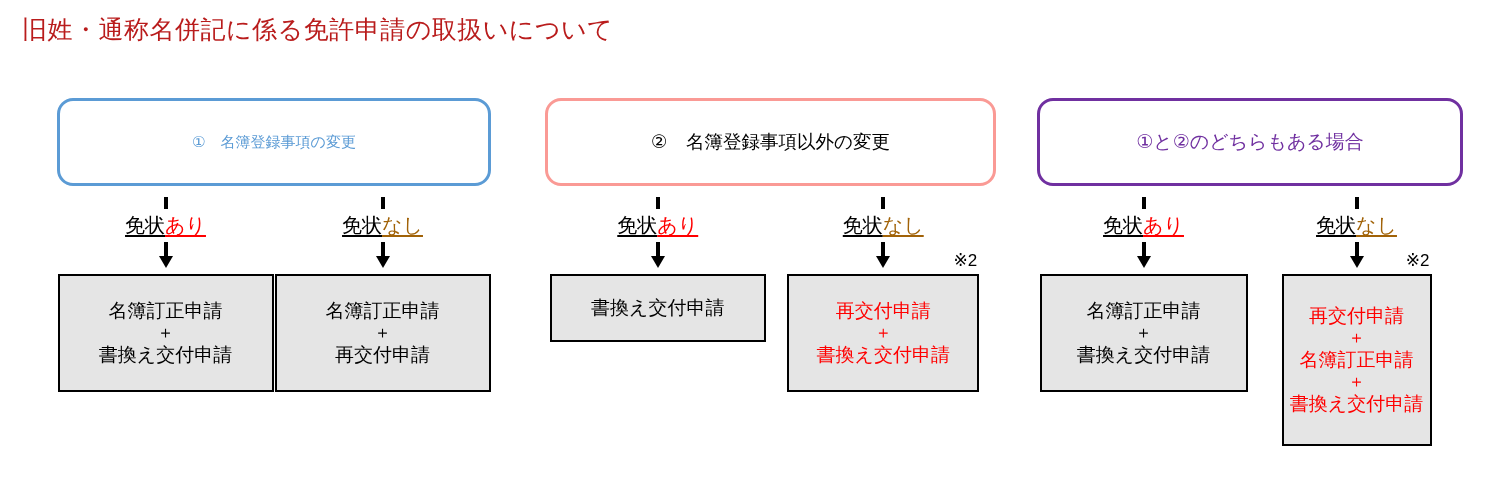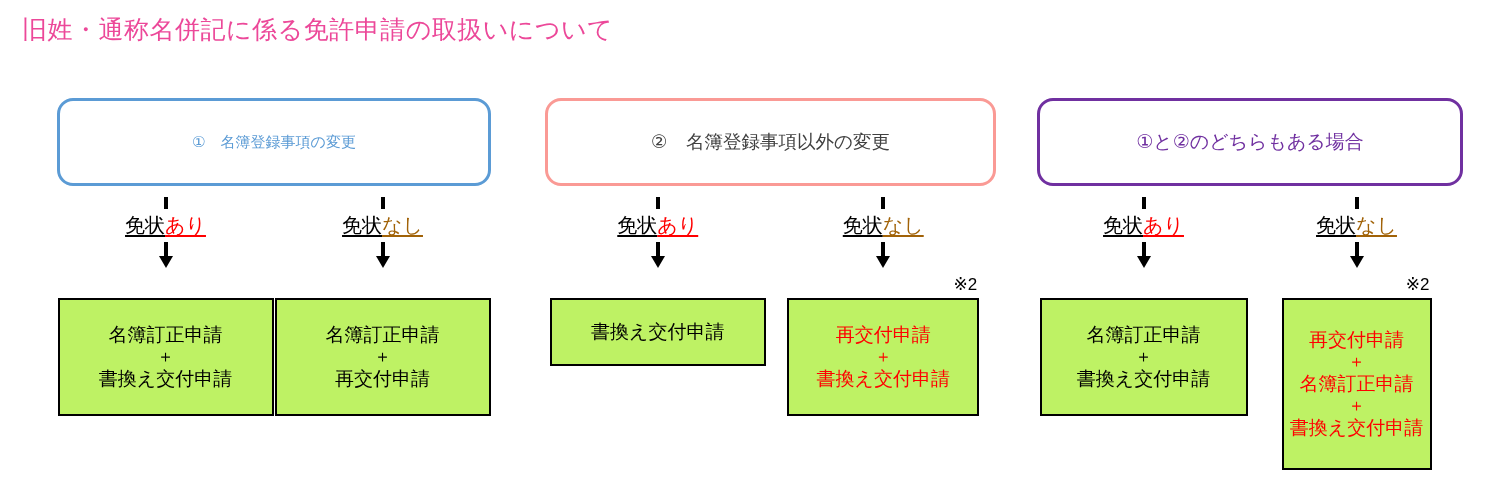--- a/index.html
+++ b/index.html
@@ -13,21 +13,21 @@
     font-family: "Liberation Sans", "DejaVu Sans", sans-serif;
     overflow: hidden;
   }
 
   
   #page-title {
     position: absolute;
     left: 22px; top: 14px;
     font-size: 25px;
     line-height: 1.2;
-    color: #ec4899;
+    color: #b91c1c;
     white-space: nowrap;
     letter-spacing: 0.5px;
   }
 
   
   .column {
     position: absolute;
     top: 98px;
   }
   #column-0 { left: 57px;   width: 434px; }
@@ -43,30 +43,30 @@
     background: #ffffff;
     display: flex;
     align-items: center;
     justify-content: center;
     text-align: center;
     font-size: 15px;
     line-height: 1.42;
   }
   .category-box .cat-text { display: block; }
   #column-0 .category-box { border-color: #5B9BD5; color: #5B9BD5; }
-  #column-1 .category-box { border-color: #FA9A95; color: #404040; }
+  #column-1 .category-box { border-color: #FA9A95; color: #000000; }
   #column-2 .category-box { border-color: #7030A0; color: #7030A0; text-align: right; }
   #column-1 .category-box { font-size: 18.5px; }
   #column-2 .category-box { font-size: 19px; }
 
   
   .branches {
     position: relative;
     width: 100%;
-    height: 112px;
+    height: 88px;
     margin-top: 0;
   }
   .branch {
     position: absolute;
     top: 0;
     width: 50%;
     display: flex;
     flex-direction: column;
     align-items: center;
   }
@@ -141,21 +141,21 @@
     position: absolute;
     right: 2px;
     top: -24px;
     font-size: 17px;
     color: #000;
     white-space: nowrap;
   }
 
   .result-box {
     border: 2px solid #000;
-    background: #bef264;
+    background: #e5e5e5;
     display: flex;
     flex-direction: column;
     align-items: center;
     justify-content: center;
     text-align: center;
     font-size: 19px;
     line-height: 1.34;
     padding: 8px 6px;
   }
   .result-box .r-line { display: block; white-space: nowrap; }

